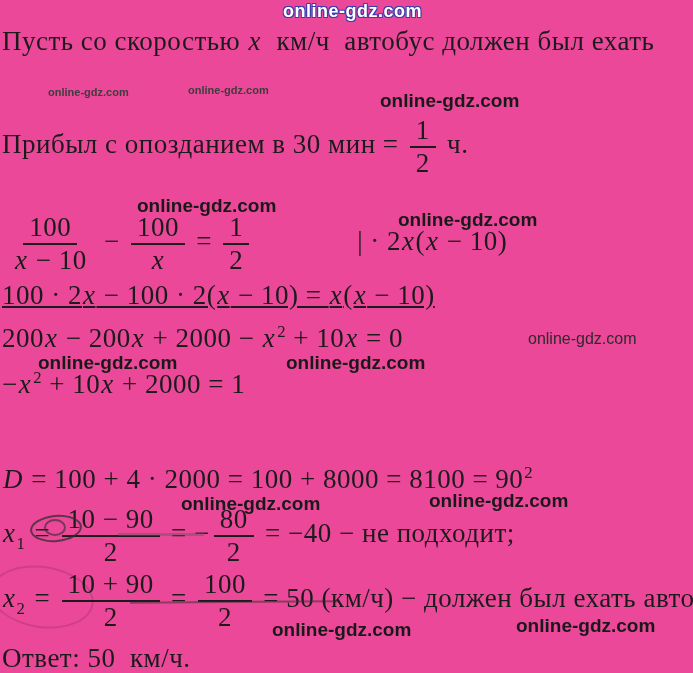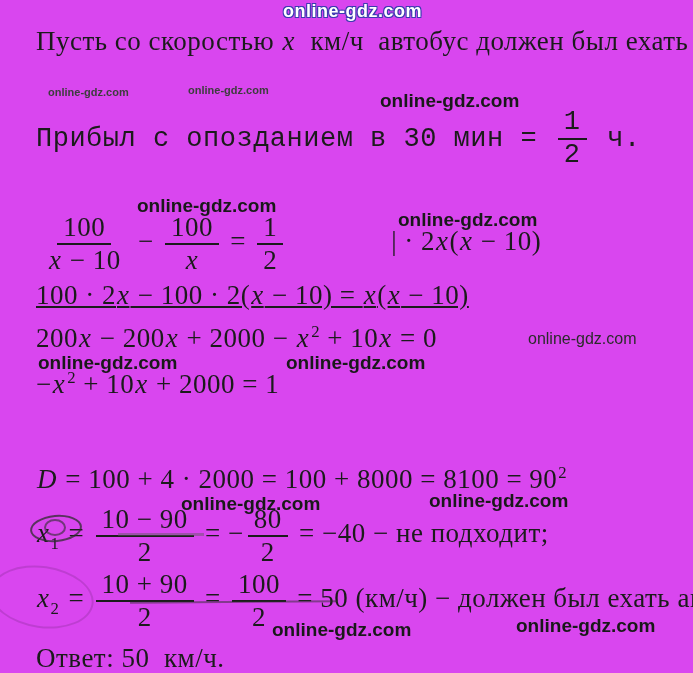--- a/index.html
+++ b/index.html
@@ -1,19 +1,19 @@
 <!DOCTYPE html>
 <html><head>
 <meta charset="utf-8">
 <style>
   html,body{margin:0;padding:0;background:#e8e8e8;}
-  #page{position:relative;width:693px;height:673px;background:#d946ef;overflow:hidden;
+  #page{position:relative;width:693px;height:673px;background:#ec4899;overflow:hidden;
         font-family:"Liberation Serif",serif;color:#1b1b1b;}
   
-  .tline{position:absolute;font-size:26px;line-height:1.25;white-space:pre;letter-spacing:.5px;margin-left:34px;}
+  .tline{position:absolute;font-size:26px;line-height:1.25;white-space:pre;letter-spacing:.5px;}
   .big{font-size:27px;}
   .var{font-style:italic;padding:0 1px;}
   .txt{}
   .sup{font-size:62%;vertical-align:super;margin-left:1px;}
   .sub{font-size:62%;vertical-align:sub;margin-right:2px;}
   .frac{display:inline-flex;flex-direction:column;align-items:center;vertical-align:middle;
         margin:0 4px;line-height:1.08;text-align:center;}
   .frac .num{padding:0 6px 1px;border-bottom:2px solid #1b1b1b;}
   .frac .den{padding:1px 6px 0;}
   .gap{display:inline-block;width:104px;}
@@ -45,21 +45,21 @@
   <div class="wm-bold" style="left:398px;top:209px;">online-gdz.com</div>
   <div class="wm-thin" style="left:528px;top:330px;">online-gdz.com</div>
   <div class="wm-bold" style="left:38px;top:352px;">online-gdz.com</div>
   <div class="wm-bold" style="left:286px;top:352px;">online-gdz.com</div>
   <div class="wm-bold" style="left:181px;top:493px;">online-gdz.com</div>
   <div class="wm-bold" style="left:429px;top:490px;">online-gdz.com</div>
   <div class="wm-bold" style="left:272px;top:619px;">online-gdz.com</div>
   <div class="wm-bold" style="left:516px;top:615px;">online-gdz.com</div>
 
   <div class="tline big" style="left:2px;top:25px;"><span class="txt">Пусть со скоростью </span><span class="var">x</span><span class="txt">  км/ч  автобус должен был ехать</span></div>
-  <div class="tline big" style="left:2px;top:108px;font-family:Liberation Mono, monospace;"><span class="txt">Прибыл с опозданием в 30 мин = </span><span class="frac"><span class="num"><span class="txt">1</span></span><span class="den"><span class="txt">2</span></span></span><span class="txt"> ч.</span></div>
+  <div class="tline big" style="left:2px;top:116px;"><span class="txt">Прибыл с опозданием в 30 мин = </span><span class="frac"><span class="num"><span class="txt">1</span></span><span class="den"><span class="txt">2</span></span></span><span class="txt"> ч.</span></div>
 
   <div class="tline big" style="left:4px;top:213px;"><span class="frac"><span class="num"><span class="txt">100</span></span><span class="den"><span class="var">x</span><span class="txt"> − 10</span></span></span><span class="txt"> − </span><span class="frac"><span class="num"><span class="txt">100</span></span><span class="den"><span class="var">x</span></span></span><span class="txt"> = </span><span class="frac"><span class="num"><span class="txt">1</span></span><span class="den"><span class="txt">2</span></span></span><span class="gap"></span><span class="txt">| · 2</span><span class="var">x</span><span class="txt">(</span><span class="var">x</span><span class="txt"> − 10)</span></div>
   <div class="tline big" style="left:2px;top:279px;text-decoration:underline;"><span class="txt">100 · 2</span><span class="var">x</span><span class="txt"> − 100 · 2(</span><span class="var">x</span><span class="txt"> − 10) = </span><span class="var">x</span><span class="txt">(</span><span class="var">x</span><span class="txt"> − 10)</span></div>
   <div class="tline big" style="left:2px;top:322px;text-align:center;"><span class="txt">200</span><span class="var">x</span><span class="txt"> − 200</span><span class="var">x</span><span class="txt"> + 2000 − </span><span class="var">x</span><span class="sup">2</span><span class="txt"> + 10</span><span class="var">x</span><span class="txt"> = 0</span></div>
   <div class="tline big" style="left:2px;top:368px;"><span class="txt">−</span><span class="var">x</span><span class="sup">2</span><span class="txt"> + 10</span><span class="var">x</span><span class="txt"> + 2000 = 1</span></div>
   <div class="tline big" style="left:2px;top:463px;"><span class="var">D</span><span class="txt"> = 100 + 4 · 2000 = 100 + 8000 = 8100 = 90</span><span class="sup">2</span></div>
   <div class="tline big" style="left:2px;top:505px;"><span class="var">x</span><span class="sub">1</span><span class="txt"> = </span><span class="frac"><span class="num"><span class="txt">10 − 90</span></span><span class="den"><span class="txt">2</span></span></span><span class="txt"> = −</span><span class="frac"><span class="num"><span class="txt">80</span></span><span class="den"><span class="txt">2</span></span></span><span class="txt"> = −40 − не подходит;</span></div>
   <div class="tline big" style="left:2px;top:570px;"><span class="var">x</span><span class="sub">2</span><span class="txt"> = </span><span class="frac"><span class="num"><span class="txt">10 + 90</span></span><span class="den"><span class="txt">2</span></span></span><span class="txt"> = </span><span class="frac"><span class="num"><span class="txt">100</span></span><span class="den"><span class="txt">2</span></span></span><span class="txt"> = 50 (км/ч) − должен был ехать автобус.</span></div>
 
   <div class="tline big" style="left:2px;top:642px;">Ответ: 50  км/ч.</div>

